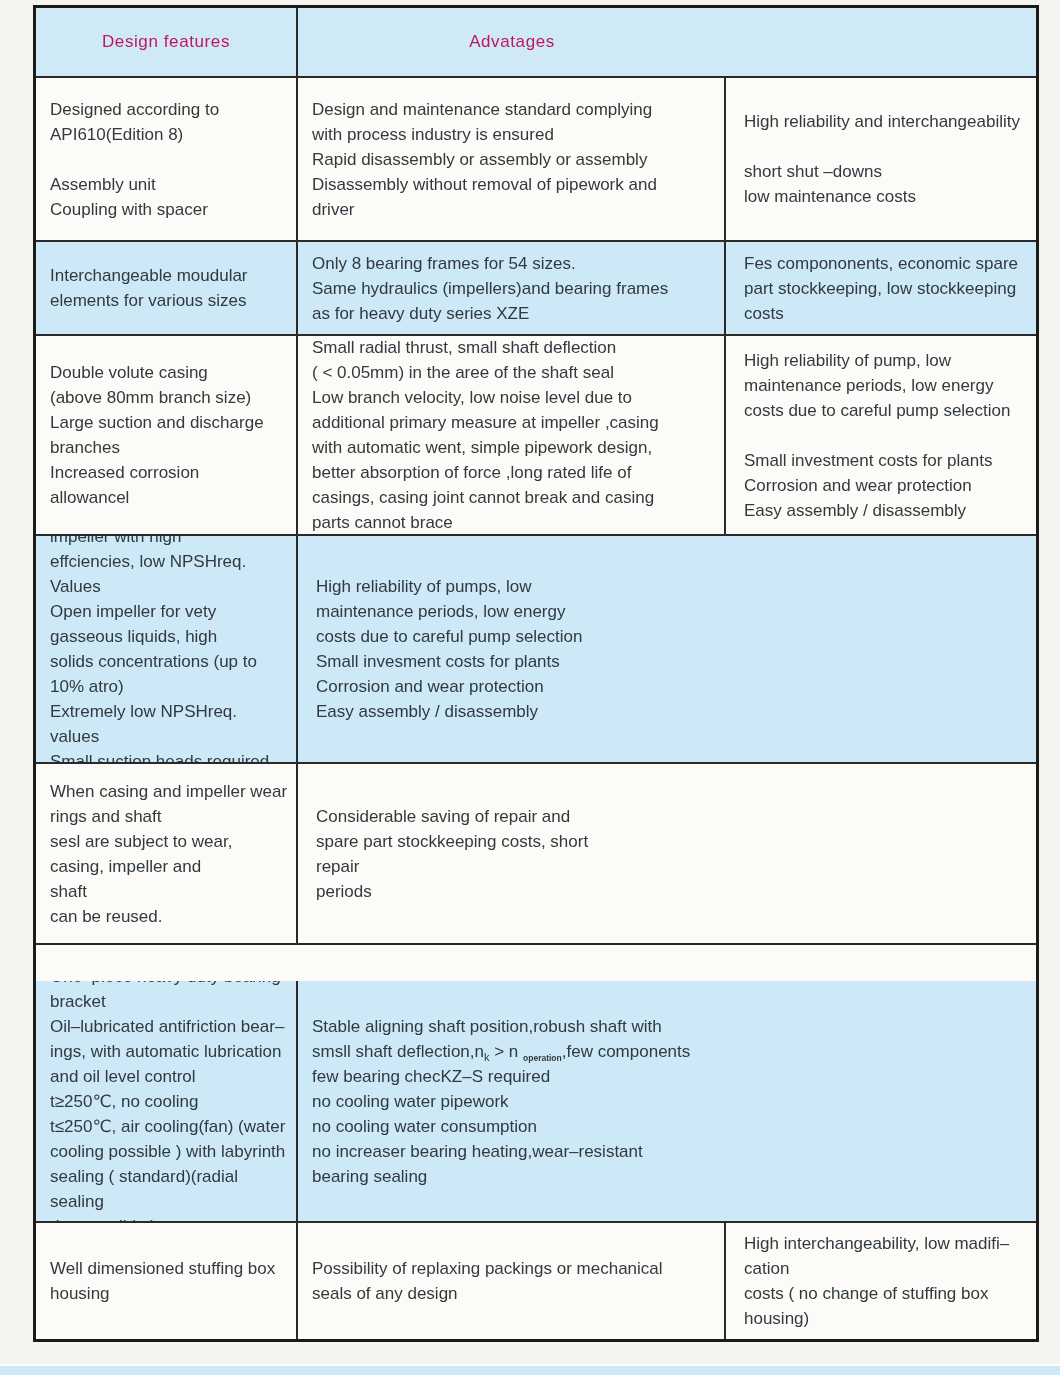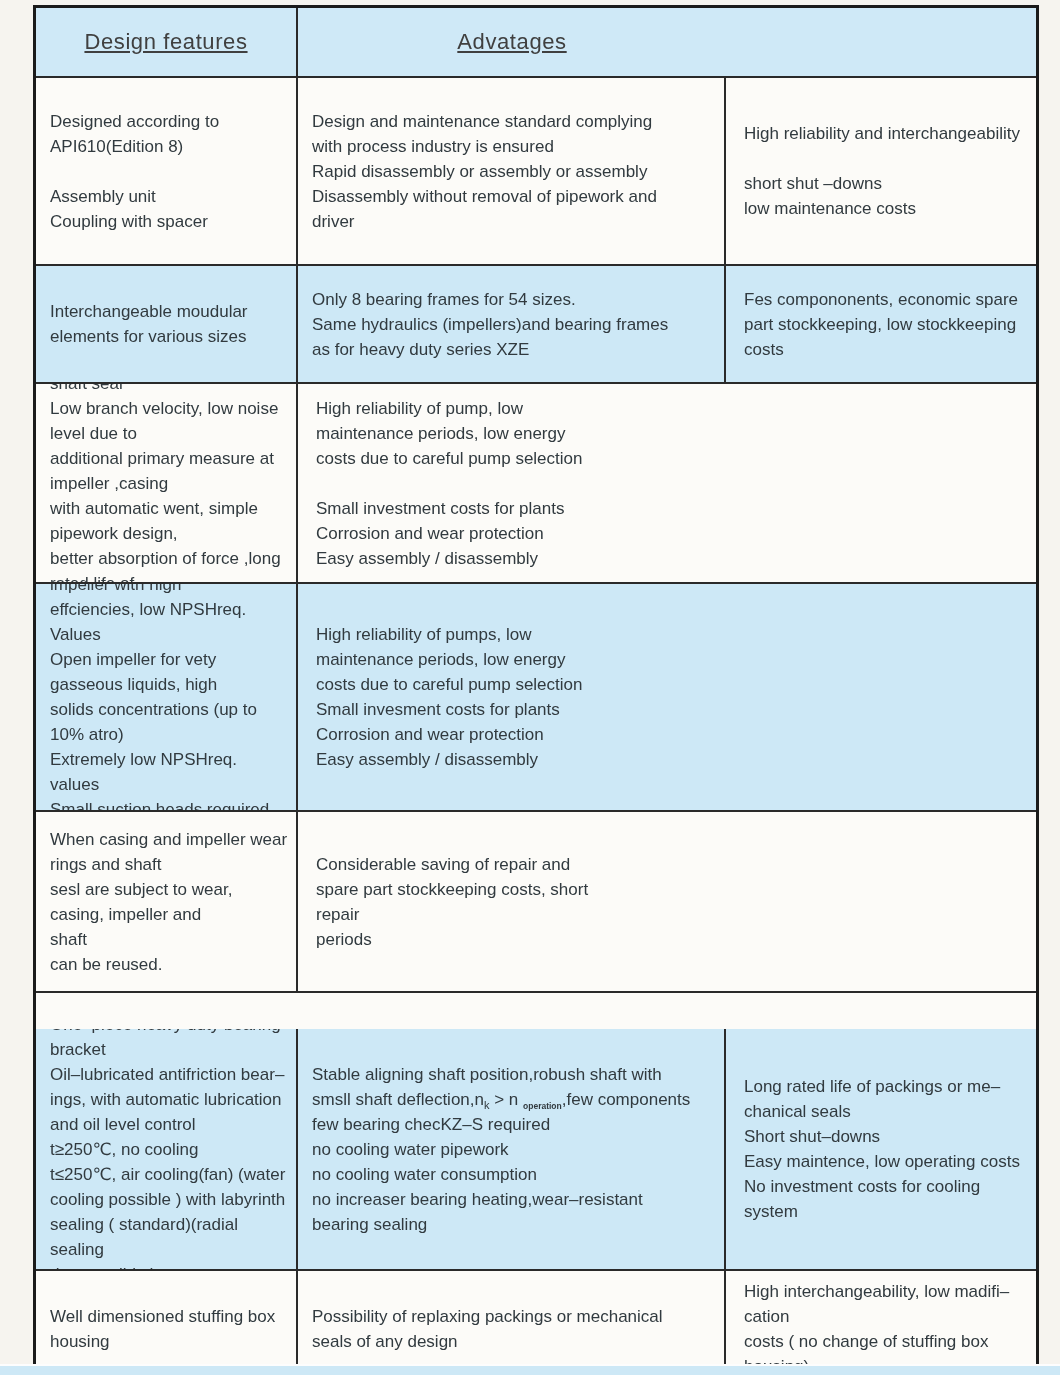--- a/index.html
+++ b/index.html
@@ -26,42 +26,42 @@
   }
   .row{
     display:grid;
     grid-template-columns:262px 428px 310px;
     border-bottom:2px solid var(--grid-line);
   }
   .row:last-child{border-bottom:none;}
   .row.blue{background:var(--row-blue);}
   .row.white{background:var(--row-white);}
   .r-head{height:70px;background:var(--header-bg);}
-  .r0{height:188px;}
-  .r1{height:118px;}
+  .r0{height:164px;}
+  .r1{height:94px;}
   .r2{height:200px;}
   .r3{height:228px;}
   .r4{height:181px;}
   .r5{height:242px;margin-top:36px;}
   .r6{height:116px;}
   .cell{
     display:flex;flex-direction:column;justify-content:center;
     border-right:2px solid var(--grid-line);
     font-size:17px;line-height:25px;
     padding:8px 8px 8px 14px;
     overflow:hidden;
   }
   .cell:last-child{border-right:none;}
   .cell.c1{}
   .cell.c2{padding-left:18px;}
   .pre{white-space:pre-line;}
   .head-cell{
     display:flex;align-items:center;justify-content:center;
     border-right:2px solid var(--grid-line);
-    font-size:22px;letter-spacing:0.6px;color:#404040;text-decoration:underline;
+    font-size:17px;letter-spacing:0.6px;color:#be185d;
   }
   .head-cell:last-child{border-right:none;}
   .ln{white-space:pre-line;}
   sub.sub-k{font-size:11px;line-height:0;}
   sub.sub-word{font-size:8.5px;line-height:0;letter-spacing:0;font-weight:bold;}
   .bottom-strip{
     position:absolute;left:0;right:0;bottom:0;height:11px;
     background:var(--row-blue);
     border-top:2px solid #fdfdfd;
   }
@@ -99,20 +99,26 @@
 elements for  various sizes</div>
       <div class="cell c1 pre">Only 8 bearing frames for 54 sizes.
 Same hydraulics (impellers)and bearing frames
 as for heavy duty series XZE</div>
       <div class="cell c2 pre">Fes compononents, economic spare
 part stockkeeping, low stockkeeping
 costs</div>
     </div>
 
     <div class="row r2 white">
+      <div class="cell c0 pre">Double volute casing
+(above 80mm branch size)
+Large suction and discharge
+branches
+Increased corrosion
+allowancel</div>
       <div class="cell c1 pre">Small radial thrust, small shaft deflection
 ( &lt; 0.05mm) in the aree of the shaft seal
 Low branch velocity, low noise level due to
 additional primary measure at impeller ,casing
 with automatic went, simple pipework design,
 better absorption of force ,long rated life of
 casings, casing joint cannot break and casing
 parts cannot brace</div>
       <div class="cell c2 pre">High reliability of pump, low
 maintenance periods, low energy
@@ -165,26 +171,20 @@
 ring possible )</div>
       <div class="cell c1">
         <div class="ln">Stable aligning shaft position,robush shaft with</div>
         <div class="ln"><span>smsll shaft deflection,n</span><sub class="sub-k">k</sub><span> &gt; n </span><sub class="sub-word">operation</sub><span>,few components</span></div>
         <div class="ln pre">few bearing checKZ–S required
 no cooling water pipework
 no cooling water consumption
 no increaser bearing heating,wear–resistant
 bearing sealing</div>
       </div>
-      <div class="cell c2 pre">Long rated life of packings or me–
-chanical seals
-Short shut–downs
-Easy maintence, low operating costs
-No investment costs for cooling
-system</div>
     </div>
 
     <div class="row r6 white">
       <div class="cell c0 pre">Well dimensioned stuffing box
 housing</div>
       <div class="cell c1 pre">Possibility of replaxing packings or mechanical
 seals of any design</div>
       <div class="cell c2 pre">High interchangeability, low madifi–
 cation
 costs ( no change of stuffing box

